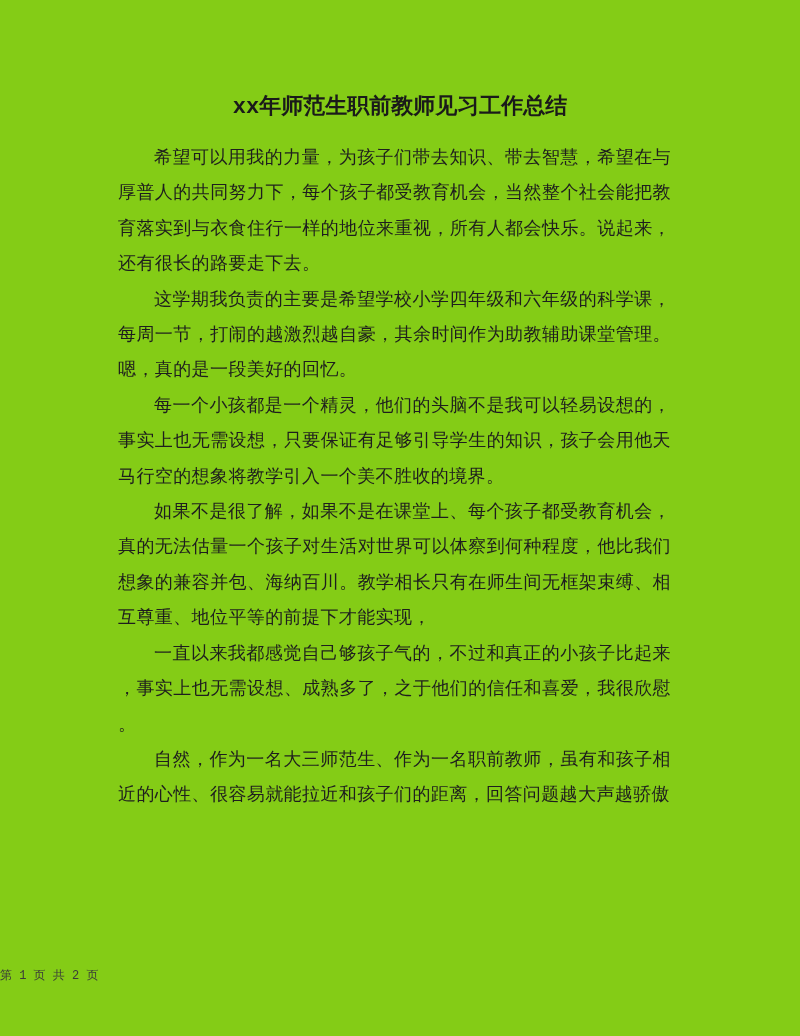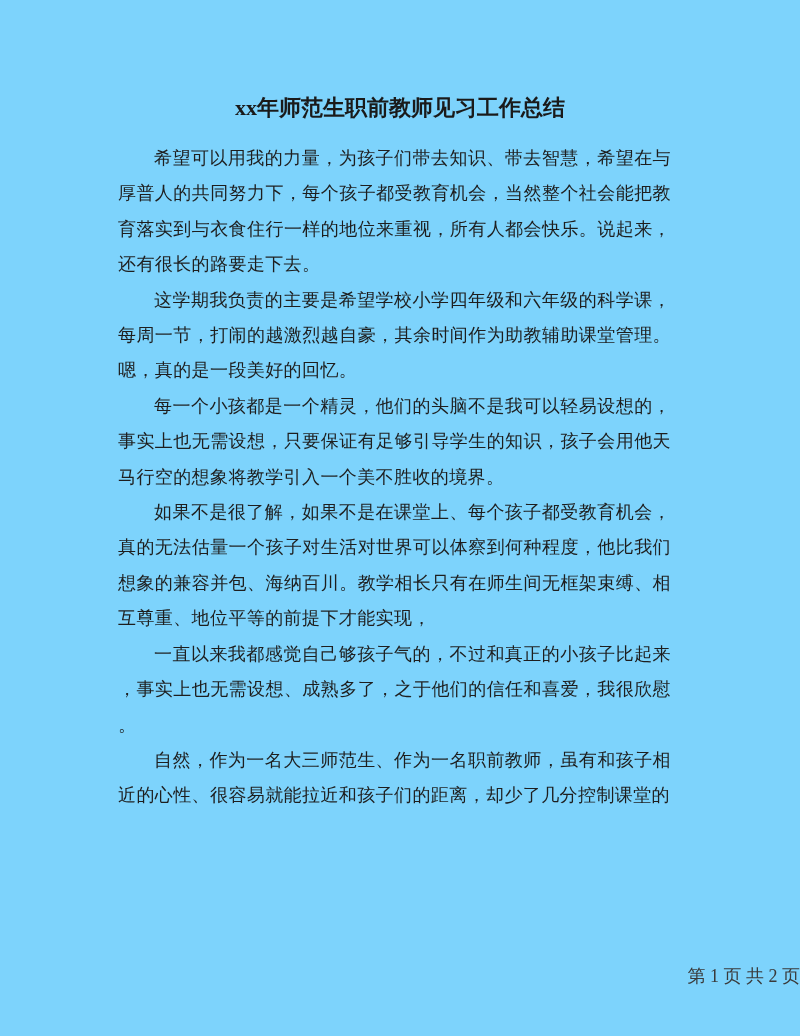--- a/index.html
+++ b/index.html
@@ -4,23 +4,23 @@
 <style>
   html, body {
     margin: 0;
     padding: 0;
     background: #ffffff;
   }
   .page {
     position: relative;
     width: 800px;
     height: 1036px;
-    background: #7dd3fc;
+    background: #84cc16;
     overflow: hidden;
-    font-family: Liberation Serif, serif;
+    font-family: Liberation Mono, monospace;
     color: #1e1e1e;
   }
   .doc-title {
     margin: 0;
     padding-top: 94px;
     font-size: 22px;
     line-height: 27px;
     font-weight: bold;
     text-align: center;
     color: #1a1a1a;
@@ -38,35 +38,35 @@
   .doc-body p {
     margin: 0;
     padding: 0;
     text-indent: 2em;
   }
   .doc-footer {
     position: absolute;
     left: 0;
     top: 966px;
     width: 100%;
-    text-align: right;
-    font-size: 18px;
+    text-align: left;
+    font-size: 12px;
     line-height: 20px;
     color: #3a3a3a;
   }
 </style>
 </head>
 <body>
 
 <div class="page">
   <h1 class="doc-title">xx年师范生职前教师见习工作总结</h1>
 
   <div class="doc-body">
     <p>希望可以用我的力量，为孩子们带去知识、带去智慧，希望在与厚普人的共同努力下，每个孩子都受教育机会，当然整个社会能把教育落实到与衣食住行一样的地位来重视，所有人都会快乐。说起来，还有很长的路要走下去。</p>
     <p>这学期我负责的主要是希望学校小学四年级和六年级的科学课，每周一节，打闹的越激烈越自豪，其余时间作为助教辅助课堂管理。嗯，真的是一段美好的回忆。</p>
     <p>每一个小孩都是一个精灵，他们的头脑不是我可以轻易设想的，事实上也无需设想，只要保证有足够引导学生的知识，孩子会用他天马行空的想象将教学引入一个美不胜收的境界。</p>
     <p>如果不是很了解，如果不是在课堂上、每个孩子都受教育机会，真的无法估量一个孩子对生活对世界可以体察到何种程度，他比我们想象的兼容并包、海纳百川。教学相长只有在师生间无框架束缚、相互尊重、地位平等的前提下才能实现，</p>
     <p>一直以来我都感觉自己够孩子气的，不过和真正的小孩子比起来，事实上也无需设想、成熟多了，之于他们的信任和喜爱，我很欣慰。</p>
-    <p>自然，作为一名大三师范生、作为一名职前教师，虽有和孩子相近的心性、很容易就能拉近和孩子们的距离，却少了几分控制课堂的</p>
+    <p>自然，作为一名大三师范生、作为一名职前教师，虽有和孩子相近的心性、很容易就能拉近和孩子们的距离，回答问题越大声越骄傲</p>
   </div>
 
   <div class="doc-footer">第 1 页 共 2 页</div>
 </div>
 
 </body></html>

